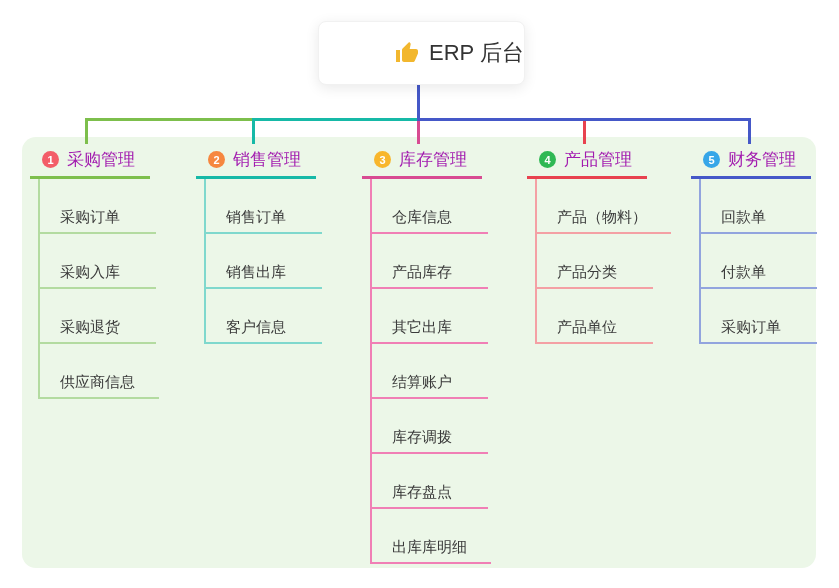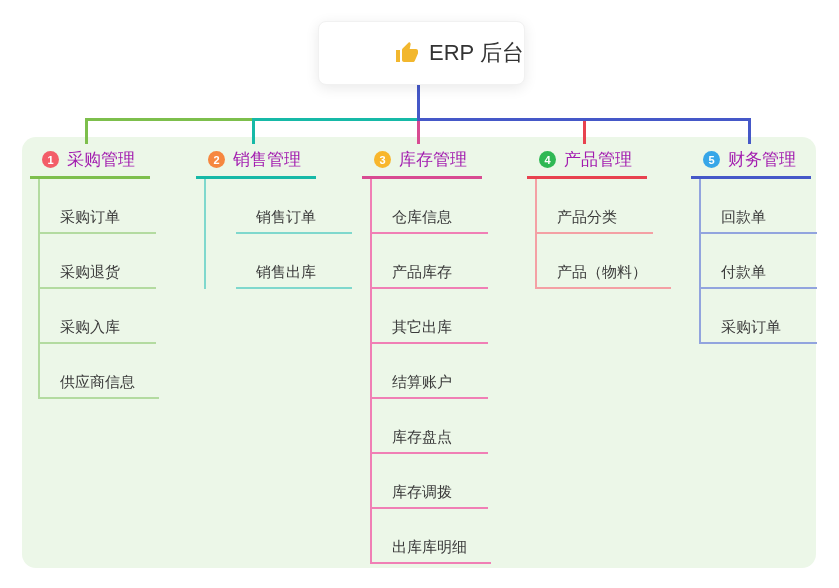--- a/index.html
+++ b/index.html
@@ -42,21 +42,21 @@
   .b5 .bhead{border-color:var(--b5-line);}
   .badge{width:17px;height:17px;border-radius:50%;margin:0 8px 0 12px;flex:0 0 auto;
          display:flex;align-items:center;justify-content:center;
          color:#fff;font-size:11px;font-weight:bold;}
   .b1 .badge{background:var(--b1-badge);} .b2 .badge{background:var(--b2-badge);}
   .b3 .badge{background:var(--b3-badge);} .b4 .badge{background:var(--b4-badge);}
   .b5 .badge{background:var(--b5-badge);}
   .blabel{font-size:17px;color:#a21caf;white-space:nowrap;}
 
   .bitems{list-style:none;margin:0 0 0 8px;padding:0;border-left:2px solid;width:max-content;}
-  .b1 .bitems{border-color:var(--b1-sub);} .b2 .bitems{border-color:var(--b2-sub);padding-left:30px;}
+  .b1 .bitems{border-color:var(--b1-sub);} .b2 .bitems{border-color:var(--b2-sub);}
   .b3 .bitems{border-color:var(--b3-sub);} .b4 .bitems{border-color:var(--b4-sub);}
   .b5 .bitems{border-color:var(--b5-sub);}
   .bitems li{height:48px;padding:0 24px 5px 20px;display:flex;align-items:flex-end;
              border-bottom:2px solid;font-size:15px;color:#3b3b3b;white-space:nowrap;
              width:max-content;min-width:72px;box-sizing:content-box;}
   .b1 .bitems li{border-color:var(--b1-sub);} .b2 .bitems li{border-color:var(--b2-sub);}
   .b3 .bitems li{border-color:var(--b3-sub);} .b4 .bitems li{border-color:var(--b4-sub);}
   .b5 .bitems li{border-color:var(--b5-sub);}
 </style>
 </head>
@@ -85,61 +85,63 @@
     <span>ERP 后台</span>
   </div>
 
   <div class="branch b1">
     <div class="bhead">
       <span class="badge">1</span>
       <span class="blabel">采购管理</span>
     </div>
     <ul class="bitems">
       <li>采购订单</li>
+      <li>采购入库</li>
       <li>采购退货</li>
-      <li>采购入库</li>
       <li>供应商信息</li>
     </ul>
   </div>
 
   <div class="branch b2">
     <div class="bhead">
       <span class="badge">2</span>
       <span class="blabel">销售管理</span>
     </div>
     <ul class="bitems">
       <li>销售订单</li>
       <li>销售出库</li>
+      <li>客户信息</li>
     </ul>
   </div>
 
   <div class="branch b3">
     <div class="bhead">
       <span class="badge">3</span>
       <span class="blabel">库存管理</span>
     </div>
     <ul class="bitems">
       <li>仓库信息</li>
       <li>产品库存</li>
       <li>其它出库</li>
       <li>结算账户</li>
+      <li>库存调拨</li>
       <li>库存盘点</li>
-      <li>库存调拨</li>
       <li>出库库明细</li>
     </ul>
   </div>
 
   <div class="branch b4">
     <div class="bhead">
       <span class="badge">4</span>
       <span class="blabel">产品管理</span>
     </div>
     <ul class="bitems">
+      <li>产品（物料）</li>
       <li>产品分类</li>
-      <li>产品（物料）</li>
+      <li>产品单位</li>
     </ul>
   </div>
 
   <div class="branch b5">
     <div class="bhead">
       <span class="badge">5</span>
       <span class="blabel">财务管理</span>
     </div>
     <ul class="bitems">
       <li>回款单</li>

